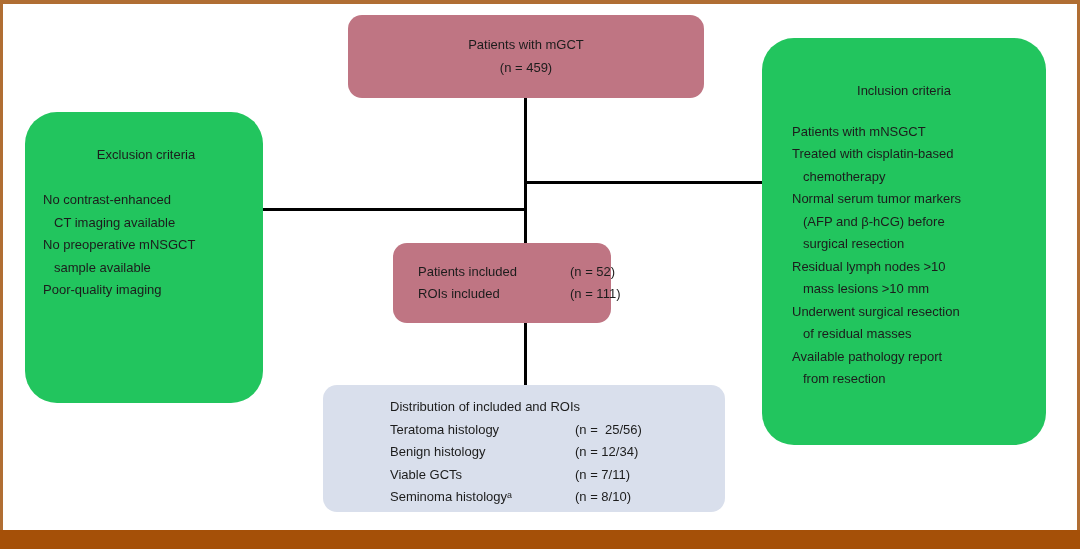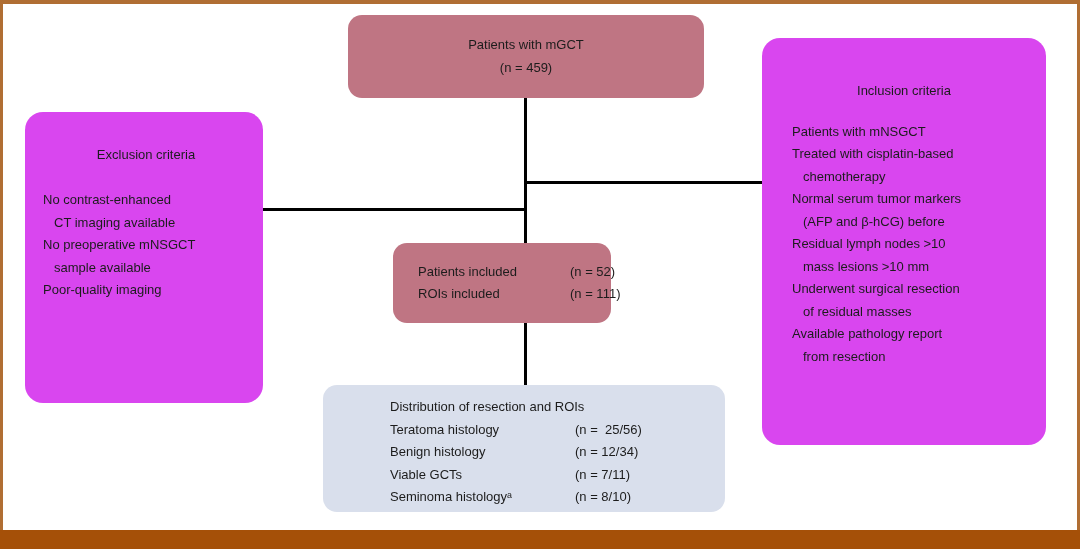--- a/index.html
+++ b/index.html
@@ -20,21 +20,21 @@
   .frame-band{position:absolute;left:0;top:530px;width:1080px;height:19px;background:#a55008;}
   
   .line{position:absolute;background:#000000;}
   .v1{left:524px;top:97px;width:3px;height:148px;}
   .hr{left:525px;top:181px;width:237px;height:3px;}
   .hl{left:262px;top:208px;width:265px;height:3px;}
   .v2{left:524px;top:322px;width:3px;height:64px;}
   
   .box{position:absolute;box-sizing:border-box;}
   .dark{background:#bf7583;border-radius:14px;}
-  .lightpink{background:#d946ef;border-radius:18px;}
+  .lightpink{background:#22c55e;border-radius:32px;}
   .lightblue{background:#d9dfec;border-radius:14px;}
 
   .top-box{left:348px;top:15px;width:356px;height:83px;
     display:flex;flex-direction:column;align-items:center;justify-content:center;text-align:center;}
 
   .exclusion-box{left:25px;top:112px;width:238px;height:291px;padding:32px 14px 0 18px;}
   .exclusion-box .box-title{text-align:center;margin-bottom:22.5px;}
 
   .inclusion-box{left:762px;top:38px;width:284px;height:407px;padding:42px 8px 0 30px;}
   .inclusion-box .box-title{text-align:center;margin-bottom:18px;margin-left:-22px;}
@@ -84,20 +84,21 @@
   </div>
 
   <div class="box lightpink inclusion-box">
     <div class="box-title">Inclusion criteria</div>
     <div class="list">
       <div>Patients with mNSGCT</div>
       <div>Treated with cisplatin-based</div>
       <div class="indent">chemotherapy</div>
       <div>Normal serum tumor markers</div>
       <div class="indent">(AFP and β-hCG) before</div>
+      <div class="indent">surgical resection</div>
       <div>Residual lymph nodes &gt;10</div>
       <div class="indent">mass lesions &gt;10 mm</div>
       <div>Underwent surgical resection</div>
       <div class="indent">of residual masses</div>
       <div>Available pathology report</div>
       <div class="indent">from resection</div>
     </div>
   </div>
 
   <div class="box dark included-box">
@@ -105,21 +106,21 @@
       <span class="lbl">Patients included</span>
       <span class="val">(n = 52)</span>
     </div>
     <div class="row">
       <span class="lbl">ROIs included</span>
       <span class="val">(n = 111)</span>
     </div>
   </div>
 
   <div class="box lightblue distribution-box">
-    <div>Distribution of resection and ROIs</div>
+    <div>Distribution of included and ROIs</div>
     <div class="row">
       <span class="lbl">Teratoma histology</span>
       <span class="val">(n =  25/56)</span>
     </div>
     <div class="row">
       <span class="lbl">Benign histology</span>
       <span class="val">(n = 12/34)</span>
     </div>
     <div class="row">
       <span class="lbl">Viable GCTs</span>

